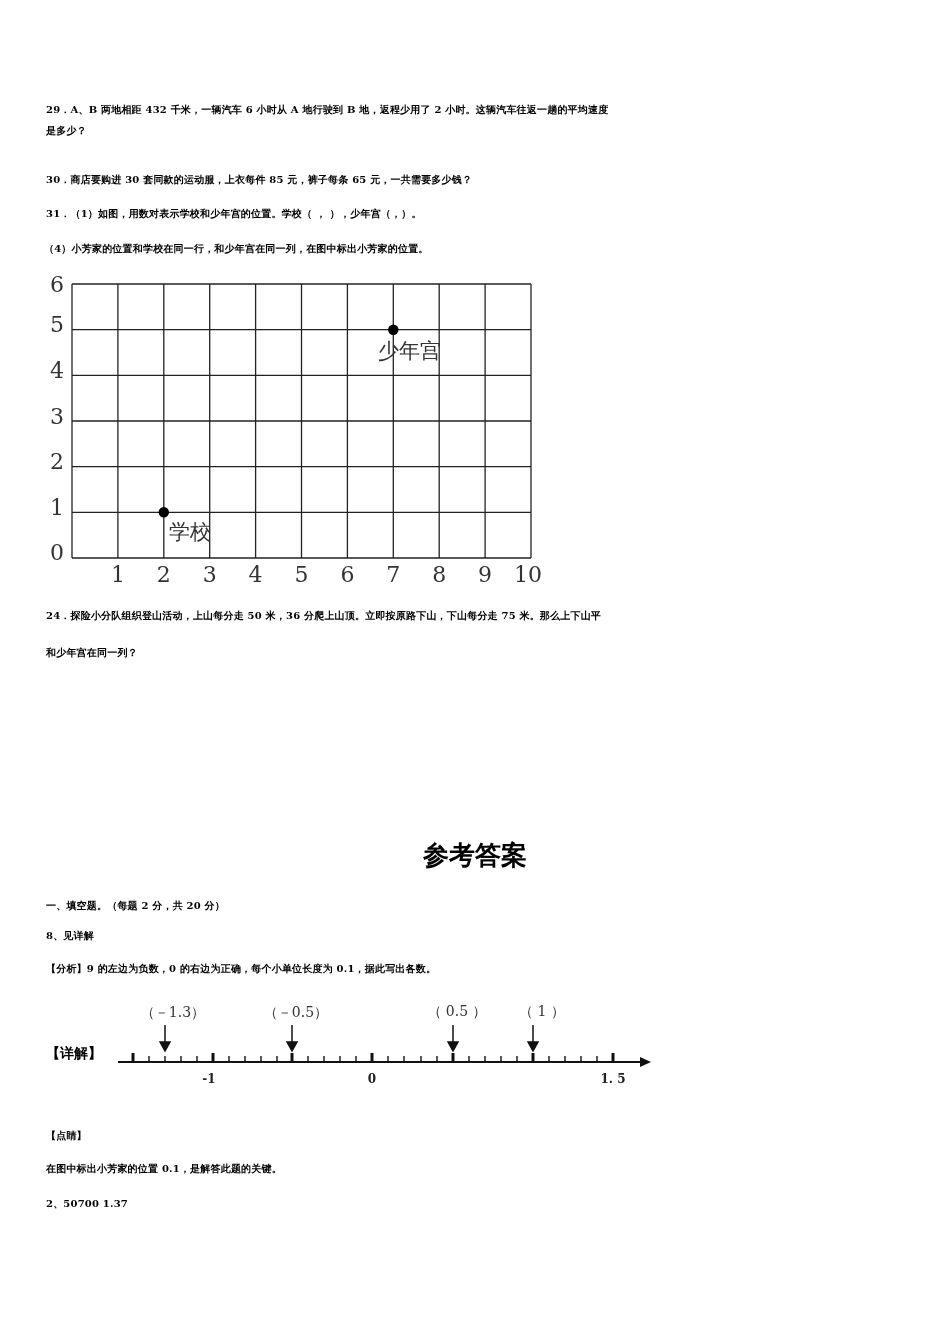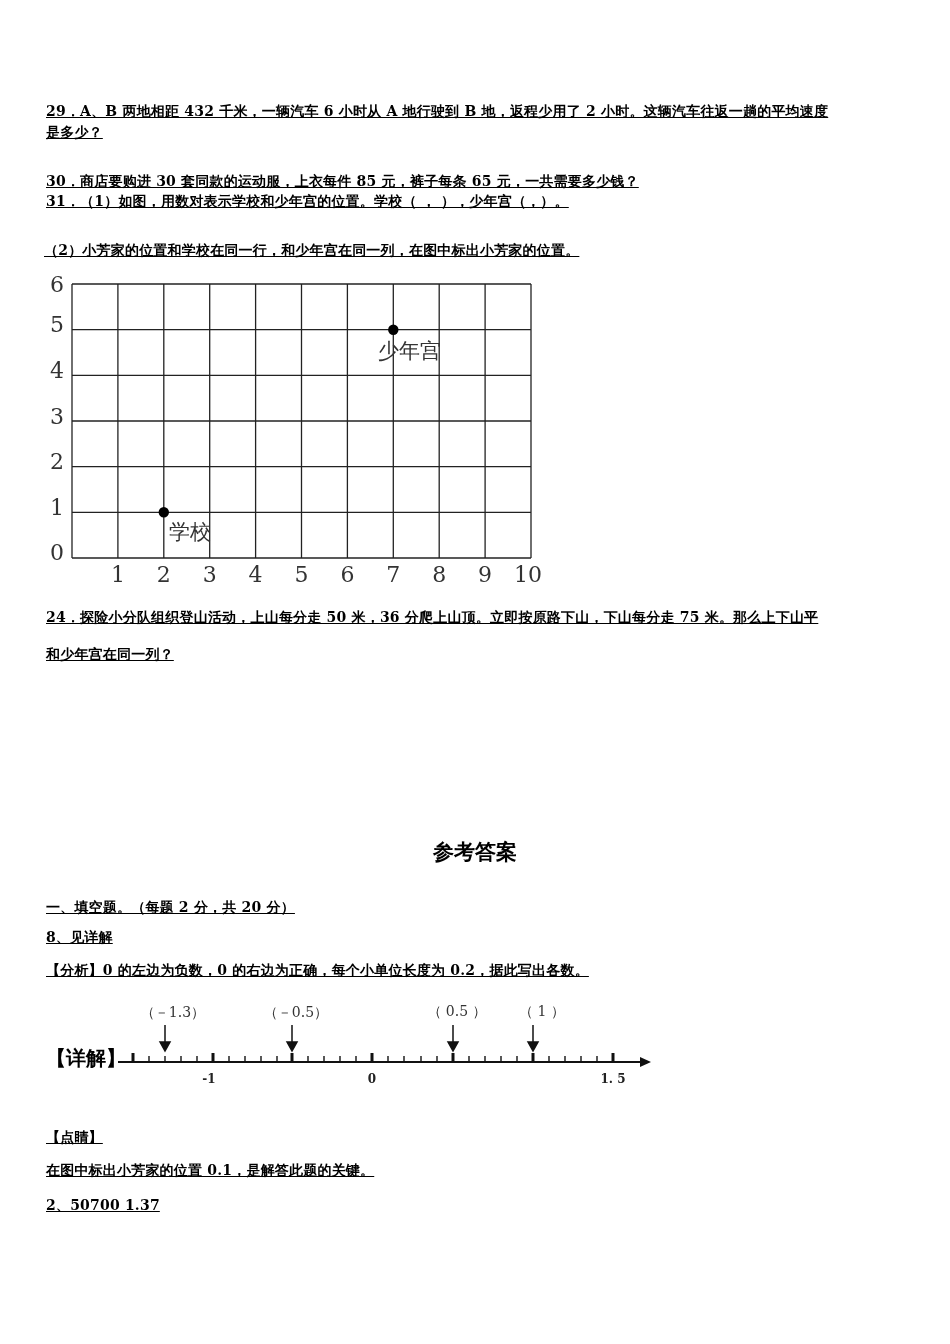--- a/index.html
+++ b/index.html
@@ -1,34 +1,34 @@
 <!DOCTYPE html>
 <html><head>
 <meta charset="utf-8">
 <style>
   html, body { margin: 0; padding: 0; background: #ffffff; }
   body { width: 950px; height: 1344px; position: relative; overflow: hidden;
          font-family: "DejaVu Serif", "Liberation Serif", serif; color: #000; }
-  .line { position: absolute; left: 46px; font-size: 14px; font-weight: bold; white-space: nowrap; letter-spacing: 0.2px; text-decoration: underline; }
+  .line { position: absolute; left: 46px; font-size: 10px; font-weight: bold; white-space: nowrap; letter-spacing: 0.2px; }
   .title { position: absolute; left: 0; width: 950px; top: 838px; text-align: center;
-           font-family: "DejaVu Sans", "Liberation Sans", sans-serif; font-weight: bold; font-size: 21px; }
+           font-family: "DejaVu Sans", "Liberation Sans", sans-serif; font-weight: bold; font-size: 26px; }
   .grid-wrap { position: absolute; left: 40px; top: 270px; width: 510px; height: 320px; }
   .nl-wrap { position: absolute; left: 110px; top: 995px; width: 560px; height: 100px; }
-  .label-detail { position: absolute; left: 46px; top: 1045px; font-size: 20px; font-weight: bold; }
+  .label-detail { position: absolute; left: 46px; top: 1045px; font-size: 14px; font-weight: bold; }
 </style>
 </head>
 <body>
 
 <div class="line" style="top:103px">29．A、B 两地相距 432 千米，一辆汽车 6 小时从 A 地行驶到 B 地，返程少用了 2 小时。这辆汽车往返一趟的平均速度</div>
 <div class="line" style="top:124px">是多少？</div>
 
 <div class="line" style="top:173px">30．商店要购进 30 套同款的运动服，上衣每件 85 元，裤子每条 65 元，一共需要多少钱？</div>
 
-<div class="line" style="top:193px">31．（1）如图，用数对表示学校和少年宫的位置。学校（  ，   ），少年宫（，）。</div>
-<div class="line" style="top:242px;left:44px">（2）小芳家的位置和学校在同一行，和少年宫在同一列，在图中标出小芳家的位置。</div>
+<div class="line" style="top:207px">31．（1）如图，用数对表示学校和少年宫的位置。学校（  ，   ），少年宫（，）。</div>
+<div class="line" style="top:242px;left:44px">（4）小芳家的位置和学校在同一行，和少年宫在同一列，在图中标出小芳家的位置。</div>
 
 <div class="grid-wrap">
   <svg width="510" height="320" viewBox="0 0 510 320" xmlns="http://www.w3.org/2000/svg">
     <g stroke="#222" stroke-width="1.3">
 
       <line x1="32" y1="14" x2="32" y2="288"></line>
       <line x1="77.9" y1="14" x2="77.9" y2="288"></line>
       <line x1="123.8" y1="14" x2="123.8" y2="288"></line>
       <line x1="169.7" y1="14" x2="169.7" y2="288"></line>
       <line x1="215.6" y1="14" x2="215.6" y2="288"></line>
@@ -74,21 +74,21 @@
     </g>
   </svg>
 </div>
 
 <div class="line" style="top:609px">24．探险小分队组织登山活动，上山每分走 50 米，36 分爬上山顶。立即按原路下山，下山每分走 75 米。那么上下山平</div>
 <div class="line" style="top:646px">和少年宫在同一列？</div>
 
 <div class="title">参考答案</div>
 <div class="line" style="top:899px">一、填空题。（每题 2 分，共 20 分）</div>
 <div class="line" style="top:929px">8、见详解</div>
-<div class="line" style="top:962px">【分析】0 的左边为负数，0 的右边为正确，每个小单位长度为 0.2，据此写出各数。</div>
+<div class="line" style="top:962px">【分析】9 的左边为负数，0 的右边为正确，每个小单位长度为 0.1，据此写出各数。</div>
 
 <div class="label-detail">【详解】</div>
 
 <div class="nl-wrap">
   <svg width="560" height="100" viewBox="0 0 560 100" xmlns="http://www.w3.org/2000/svg">
 
     <line x1="8" y1="67" x2="532" y2="67" stroke="#111" stroke-width="1.8"></line>
     <polygon points="530,62 541,67 530,72" fill="#111"></polygon>
 
     <g stroke="#111" stroke-width="3">

